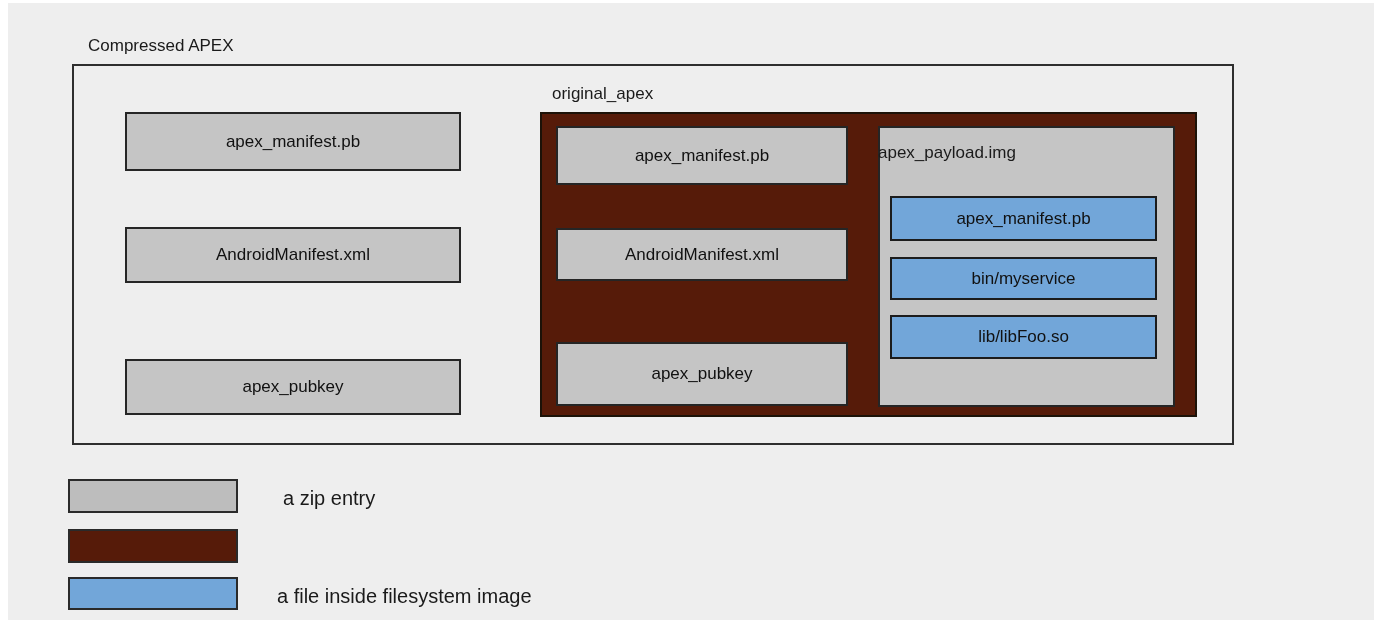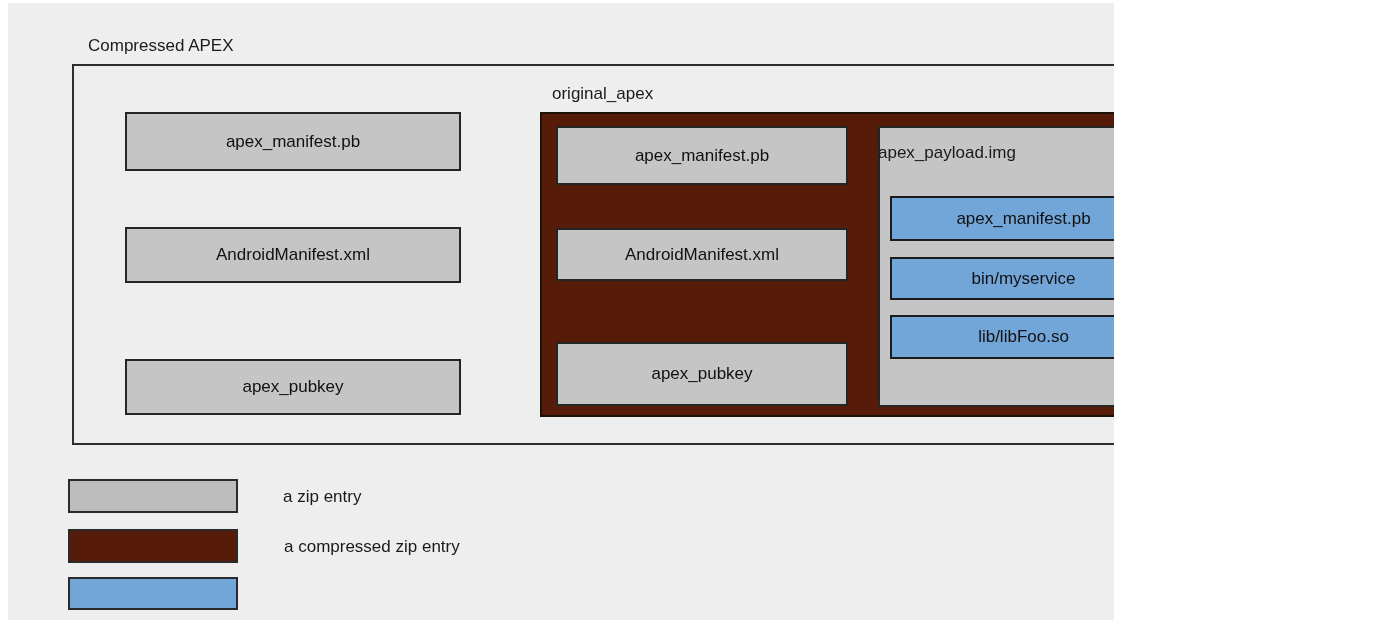--- a/index.html
+++ b/index.html
@@ -1,18 +1,18 @@
 <!DOCTYPE html>
 <html><head>
 <meta charset="utf-8">
 <style>
   html,body{margin:0;padding:0;background:#ffffff;}
   .screen{
     position:relative;
-    width:1114px;height:624px;
+    width:1374px;height:624px;
     background:#ffffff;
     font-family:"Liberation Sans", sans-serif;
     color:#1a1a1a;
     overflow:hidden;
   }
   .canvas{
     position:absolute;left:8px;top:3px;width:1374px;height:617px;
     background:#eeeeee;
   }
   .abs{position:absolute;box-sizing:border-box;}
@@ -51,21 +51,21 @@
   .t-payload{left:878px;top:142px;width:297px;}
   .b-blue-1{left:890px;top:196px;width:267px;height:45px;}
   .b-blue-2{left:890px;top:257px;width:267px;height:43px;}
   .b-blue-3{left:890px;top:315px;width:267px;height:44px;}
 
   
   .sw{position:absolute;box-sizing:border-box;border:2px solid #2a2a2a;}
   .sw-1{left:68px;top:479px;width:170px;height:34px;background:#bdbdbd;}
   .sw-2{left:68px;top:529px;width:170px;height:34px;background:#561b09;}
   .sw-3{left:68px;top:577px;width:170px;height:33px;background:#72a6d9;}
-  .lg{position:absolute;font-size:17px;color:#1a1a1a;white-space:nowrap;}
+  .lg{position:absolute;font-size:20px;color:#1a1a1a;white-space:nowrap;}
   .lg-1{left:283px;top:487px;}
   .lg-2{left:284px;top:537px;}
   .lg-3{left:277px;top:585px;}
 </style>
 </head>
 <body>
 
 <div class="screen">
   <div class="canvas"></div>
 
@@ -103,15 +103,15 @@
   <div class="box blue-box b-blue-2">
     <span>bin/myservice</span>
   </div>
   <div class="box blue-box b-blue-3">
     <span>lib/libFoo.so</span>
   </div>
 
   <div class="sw sw-1"></div>
   <div class="lg lg-1">a zip entry</div>
   <div class="sw sw-2"></div>
-  <div class="lg lg-2">a compressed zip entry</div>
   <div class="sw sw-3"></div>
+  <div class="lg lg-3">a file inside filesystem image</div>
 </div>
 
 </body></html>

